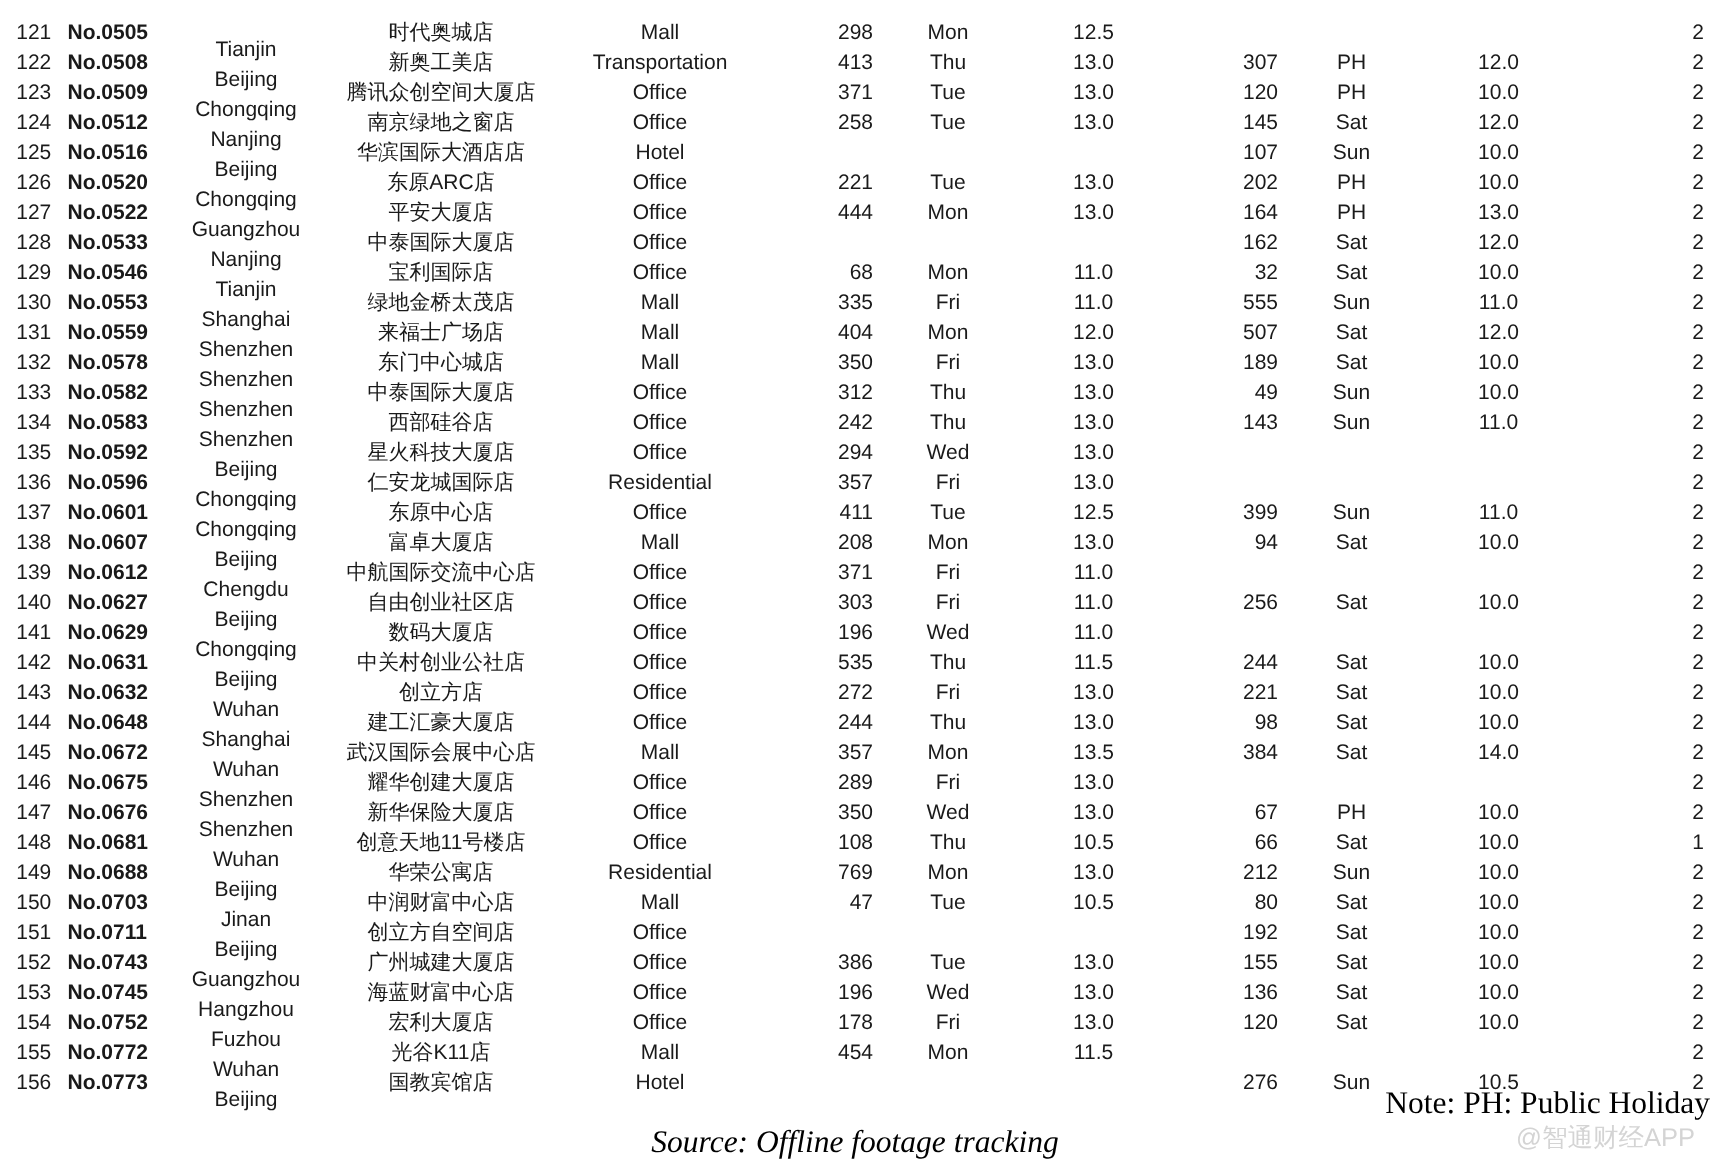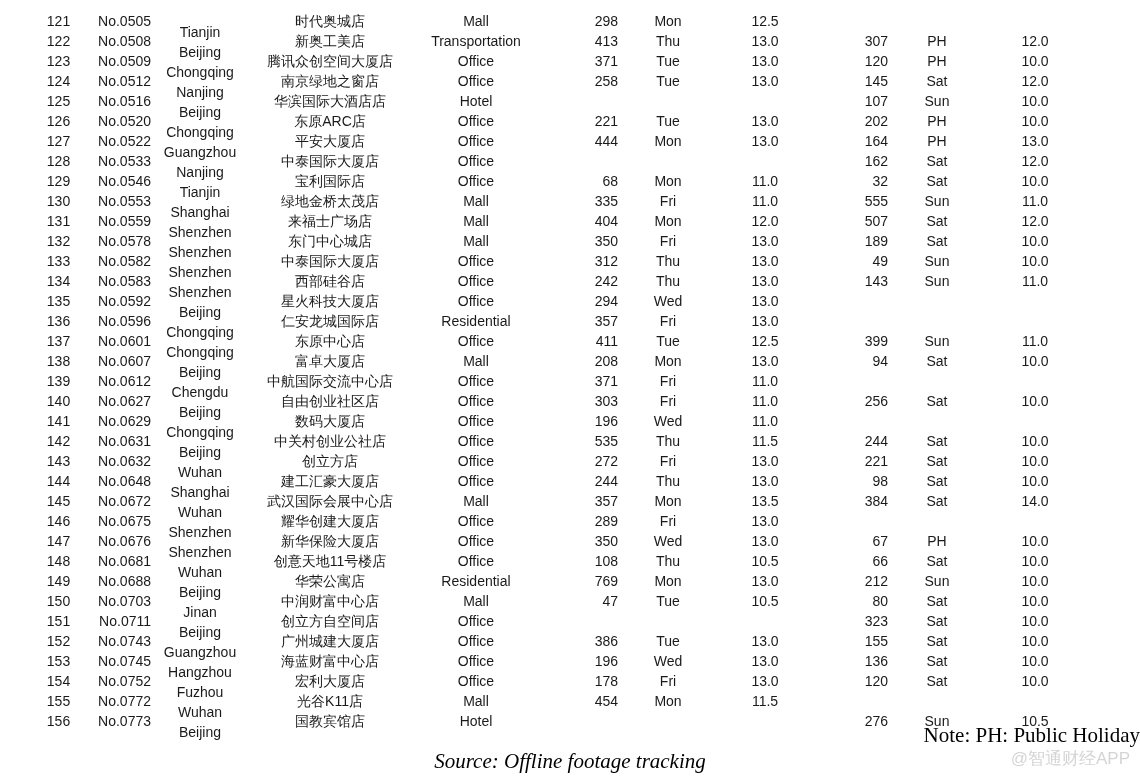--- a/index.html
+++ b/index.html
@@ -14,31 +14,30 @@
   .table {
     position: absolute;
     top: 0; left: 0;
     width: 1140px;
   }
   .row {
     display: grid;
     grid-template-columns: 45px 70px 98px 162px 130px 77px 100px 94px 76px 98px 98px 92px;
     height: 20px;
     align-items: center;
-    padding-left: 36px;
   }
   .cell {
     font-size: 14px;
     line-height: 20px;
     white-space: nowrap;
     overflow: visible;
     text-align: center;
   }
   .c-rank  { text-align: center; }
-  .c-no    { text-align: right; }
+  .c-no    { text-align: left; font-weight: bold; }
   .c-city  { text-align: center; margin-top: 22px; }
   .c-name  { text-align: center; }
   .c-type  { text-align: center; }
   .c-v1    { text-align: right; }
   .c-d1    { text-align: center; }
   .c-t1    { text-align: center; }
   .c-v2    { text-align: right; }
   .c-d2    { text-align: center; }
   .c-t2    { text-align: center; }
   .c-last  { text-align: right; padding-right: 4px; }
@@ -501,21 +500,21 @@
       </div>
       <div class="row">
         <div class="cell c-rank">151</div>
         <div class="cell c-no">No.0711</div>
         <div class="cell c-city">Beijing</div>
         <div class="cell c-name">创立方自空间店</div>
         <div class="cell c-type">Office</div>
         <div class="cell c-v1"></div>
         <div class="cell c-d1"></div>
         <div class="cell c-t1"></div>
-        <div class="cell c-v2">323</div>
+        <div class="cell c-v2">192</div>
         <div class="cell c-d2">Sat</div>
         <div class="cell c-t2">10.0</div>
         <div class="cell c-last">2</div>
       </div>
       <div class="row">
         <div class="cell c-rank">152</div>
         <div class="cell c-no">No.0743</div>
         <div class="cell c-city">Guangzhou</div>
         <div class="cell c-name">广州城建大厦店</div>
         <div class="cell c-type">Office</div>

